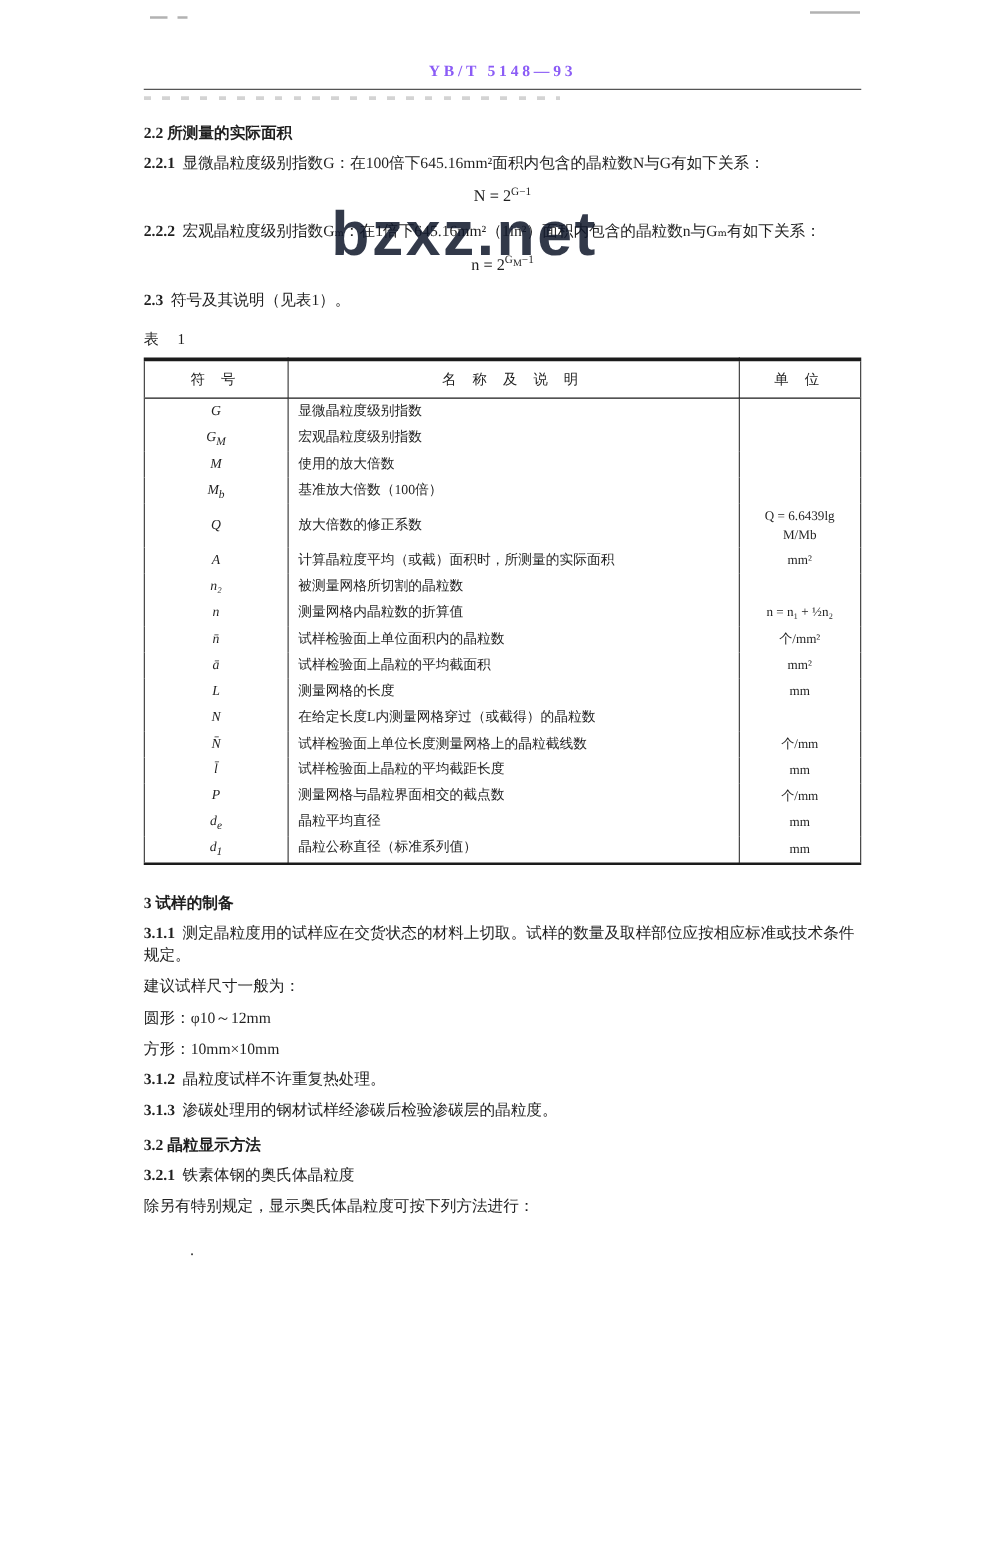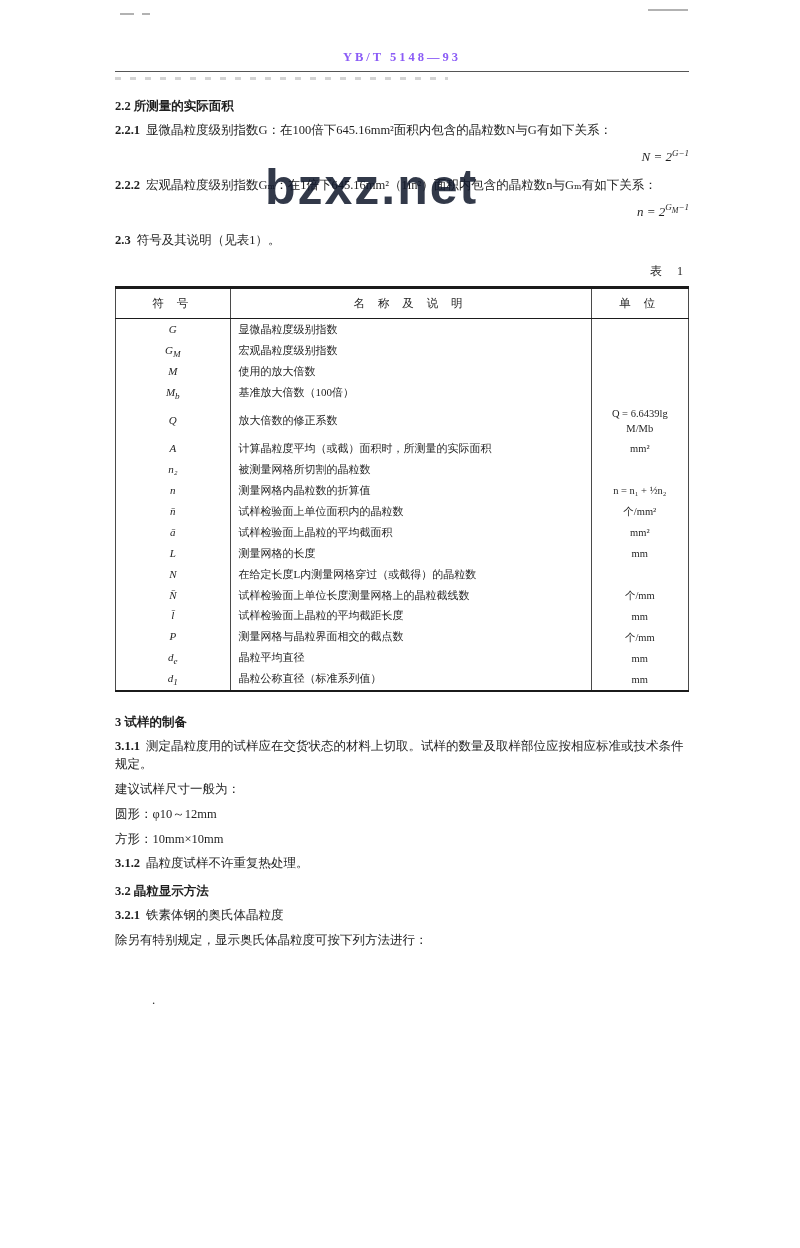--- a/index.html
+++ b/index.html
@@ -14,24 +14,24 @@
     background:repeating-linear-gradient(90deg,#777 0 6px,transparent 6px 15px);}
   .watermark{
     position:absolute;left:265px;top:158px;font-family:"Liberation Sans","DejaVu Sans",sans-serif;
     font-weight:bold;font-size:50px;letter-spacing:2px;color:#0f172a;opacity:.85;z-index:3;
   }
   .heading{font-weight:bold;font-size:12.5px;margin:18px 0 4px 0;}
   p.clause{font-size:12.5px;line-height:1.5;margin:6px 0;}
   p.clause b{margin-right:6px;}
   .indent1{margin-left:18px;}
   .indent2{margin-left:34px;}
-  .formula{text-align:right;font-style:italic;font-size:13px;margin:9px 0 11px 0;}
+  .formula{text-align:center;font-size:13px;margin:9px 0 11px 0;}
   .formula sup{font-size:9px;}
   .formula sub{font-size:8px;}
-  .tbl-caption{text-align:right;font-size:12px;letter-spacing:6px;margin:14px 0 6px 0;}
+  .tbl-caption{text-align:left;font-size:12px;letter-spacing:6px;margin:14px 0 6px 0;}
   table.symbols{
     width:100%;border-collapse:collapse;table-layout:fixed;font-size:11px;
     border-top:3px solid #1b1b1b;border-bottom:2px solid #1b1b1b;
     border-left:1px solid #4a4a4a;border-right:1px solid #4a4a4a;
   }
   table.symbols col.c-sym{width:20%;}
   table.symbols col.c-desc{width:63%;}
   table.symbols col.c-unit{width:17%;}
   table.symbols th{
     border-bottom:1.6px solid #1b1b1b;padding:7px 4px;font-size:11.5px;font-weight:normal;letter-spacing:5px;
@@ -204,20 +204,23 @@
     </p>
 
     <p class="clause indent1">建议试样尺寸一般为：</p>
     <p class="clause indent2">圆形：φ10～12mm</p>
     <p class="clause indent2">方形：10mm×10mm</p>
 
     <p class="clause">
       <b>3.1.2</b><span>晶粒度试样不许重复热处理。</span>
     </p>
 
+    <p class="clause">
+      <b>3.1.3</b><span>渗碳处理用的钢材试样经渗碳后检验渗碳层的晶粒度。</span>
+    </p>
 
     <div class="heading" style="margin-top:10px;">
       <span>3.2</span>
       <span>晶粒显示方法</span>
     </div>
 
     <p class="clause">
       <b>3.2.1</b><span>铁素体钢的奥氏体晶粒度</span>
     </p>
 

